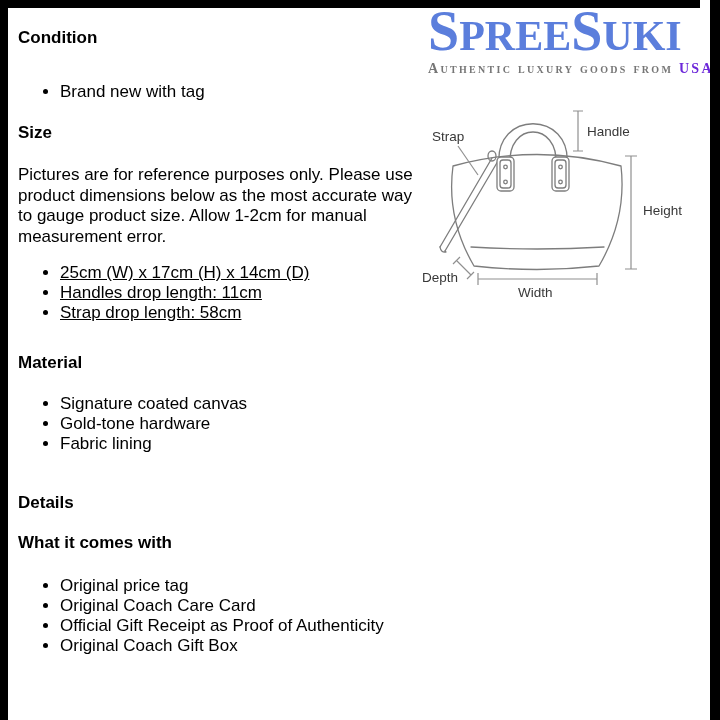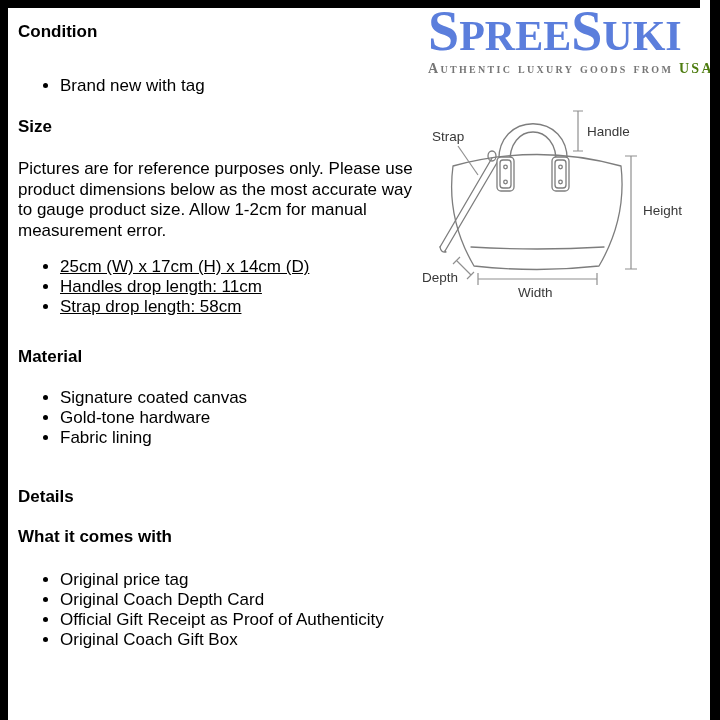--- a/index.html
+++ b/index.html
@@ -7,21 +7,21 @@
   #page {
     position:relative; width:720px; height:720px; background:#ffffff;
     overflow:hidden; font-family:"Liberation Sans", sans-serif; color:#000;
   }
   .bar { position:absolute; background:#000; }
   #bar-top   { left:0; top:0; width:700px; height:8px; z-index:3; }
   #bar-left  { left:0; top:0; width:8px; height:720px; z-index:3; }
   #bar-right { left:710px; top:0; width:10px; height:720px; z-index:3; }
 
   
-  #left-col { position:absolute; left:18px; top:8px; width:404px; z-index:1; }
+  #left-col { position:absolute; left:18px; top:14px; width:404px; z-index:1; }
   .sec-heading { font-size:17px; font-weight:bold; line-height:20px; }
   .body-par { font-size:17px; line-height:20.5px; }
   ul.blist { list-style:disc; padding-left:42px; }
   ul.blist li { font-size:17px; line-height:20px; }
 
   .mt-condition-h { margin-top:14px; }
   .mt-condition-l { margin-top:34px; }
   .mt-size-h { margin-top:21px; }
   .mt-size-p { margin-top:22px; }
   .mt-size-l { margin-top:16px;text-decoration:underline; }
@@ -41,21 +41,21 @@
     font-family:"Liberation Serif", serif; font-weight:bold;
     color:#5b7edc; white-space:nowrap; line-height:58px; height:58px;
   }
   .brand-big   { font-size:56px; }
   .brand-small { font-size:42px; }
   #tagline-line {
     font-family:"Liberation Serif", serif; font-weight:bold;
     font-size:14px; letter-spacing:2.3px; color:#767676;
     font-variant:small-caps; white-space:nowrap; margin-top:1px;
   }
-  .tagline-usa { color:#4d7c0f; font-variant:normal; }
+  .tagline-usa { color:#6d28d9; font-variant:normal; }
 
   
   #diagram { position:absolute; left:420px; top:98px; z-index:1; }
   .bagline { fill:none; stroke:#7d7d7d; stroke-width:1.3; stroke-linecap:round; stroke-linejoin:round; }
   .bagfill { fill:#ffffff; stroke:#7d7d7d; stroke-width:1.3; }
   .measure { fill:none; stroke:#909090; stroke-width:1.2; stroke-linecap:butt; }
   .dlabel  { font-family:"Liberation Sans", sans-serif; font-size:13.5px; fill:#383838; }
 </style>
 </head>
 <body>
@@ -86,21 +86,21 @@
       <li>Signature coated canvas</li>
       <li>Gold-tone hardware</li>
       <li>Fabric lining</li>
     </ul>
 
     <div class="sec-heading mt-details-h">Details</div>
 
     <div class="sec-heading mt-comeswith-h">What it comes with</div>
     <ul class="blist mt-comeswith-l">
       <li>Original price tag</li>
-      <li>Original Coach Depth Card</li>
+      <li>Original Coach Care Card</li>
       <li>Official Gift Receipt as Proof of Authenticity</li>
       <li>Original Coach Gift Box</li>
     </ul>
   </div>
 
   <div id="logo-block">
     <div id="brand-line">
       <span class="brand-big">S</span><span class="brand-small">PREE</span><span class="brand-big">S</span><span class="brand-small">UKI</span>
     </div>
     <div id="tagline-line">

